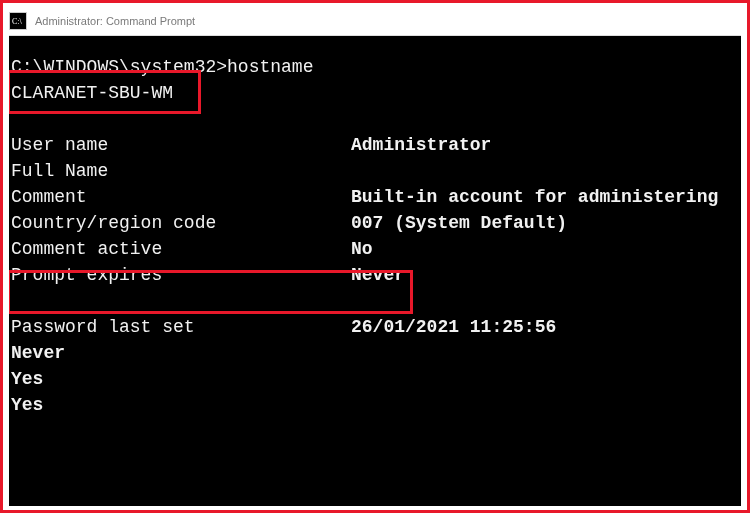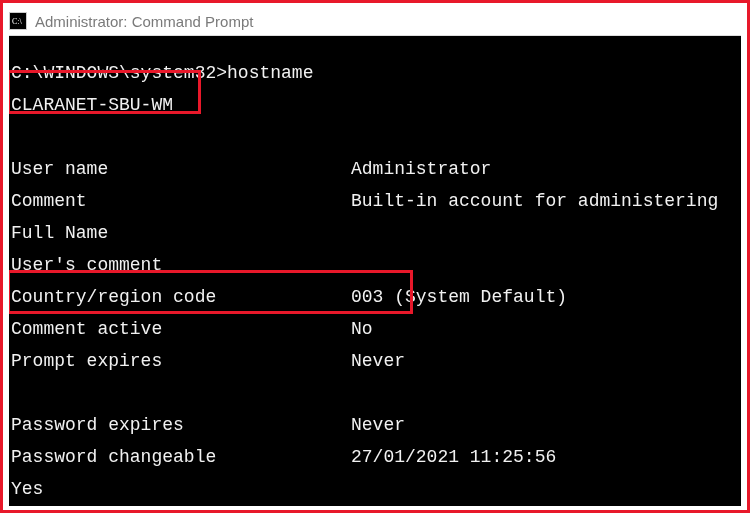--- a/index.html
+++ b/index.html
@@ -31,46 +31,45 @@
       height: 18px;
       background: #000;
       border: 1px solid #ccc;
       display: inline-flex;
       align-items: center;
       justify-content: center;
     }
     .cmd-icon svg { display: block; }
     .title-text {
       color: #7a7a7a;
-      font-size: 15px;
+      font-size: 11px;
       font-family: "Segoe UI", Tahoma, sans-serif;
     }
     .terminal {
       background: #000;
       color: #f1f1f1;
       width: 100%;
       height: calc(100% - 28px);
       padding: 18px 0 0 0;
       overflow: hidden;
       position: relative;
       font-size: 18px;
       white-space: nowrap;
       border-top: 1px solid #ddd;
     }
     .line {
       line-height: 26px;
       padding-left: 2px;
-      margin-top: 6px;
     }
     .kv {
       display: flex;
       align-items: center;
     }
     .kv .k { width: 340px; flex: 0 0 340px; }
-    .kv .v { flex: 1; }
+    .kv .v { flex: 1; font-weight: bold; }
     .highlight-box {
       position: absolute;
       border: 3px solid #e8182a;
       pointer-events: none;
     }
   </style>
 </head>
 <body>
 
 <div class="outer-frame">
@@ -93,53 +92,48 @@
     <div class="line">CLARANET-SBU-WM</div>
 
     <div class="line">&nbsp;</div>
 
 
     <div class="line kv">
       <span class="k">User name</span>
       <span class="v">Administrator</span>
     </div>
     <div class="line kv">
+      <span class="k">Full Name</span>
+      <span class="v"></span>
+    </div>
+    <div class="line kv">
       <span class="k">Comment</span>
       <span class="v">Built-in account for administering</span>
     </div>
     <div class="line kv">
-      <span class="k">Full Name</span>
-      <span class="v"></span>
-    </div>
-    <div class="line kv">
-      <span class="k">User's comment</span>
-      <span class="v"></span>
-    </div>
-    <div class="line kv">
       <span class="k">Country/region code</span>
-      <span class="v">003 (System Default)</span>
+      <span class="v">007 (System Default)</span>
     </div>
     <div class="line kv">
       <span class="k">Comment active</span>
       <span class="v">No</span>
     </div>
     <div class="line kv">
       <span class="k">Prompt expires</span>
       <span class="v">Never</span>
     </div>
 
     <div class="line">&nbsp;</div>
 
     <div class="line kv">
-      <span class="k">Password expires</span>
-      <span class="v">Never</span>
+      <span class="k">Password last set</span>
+      <span class="v">26/01/2021 11:25:56</span>
     </div>
     <div class="line kv">
-      <span class="k">Password changeable</span>
-      <span class="v">27/01/2021 11:25:56</span>
+      <span class="v">Never</span>
     </div>
     <div class="line kv">
       <span class="v">Yes</span>
     </div>
     <div class="line kv">
       <span class="v">Yes</span>
     </div>
 
     <div class="line">&nbsp;</div>
 

